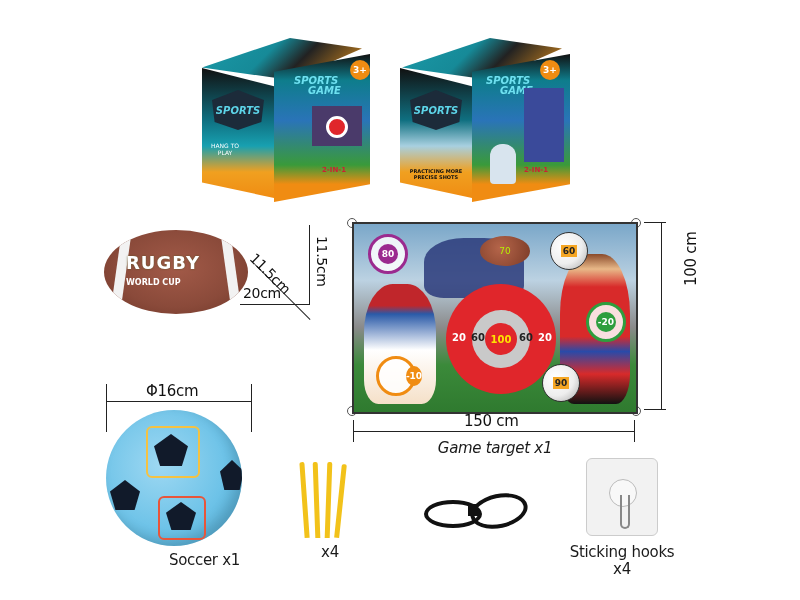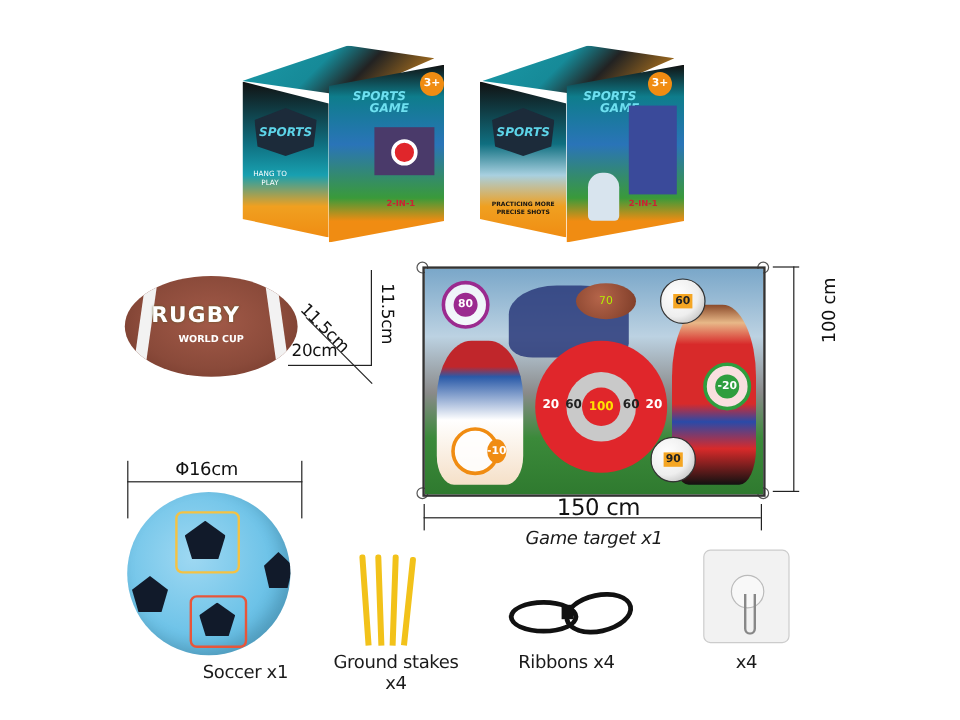--- a/index.html
+++ b/index.html
@@ -67,21 +67,21 @@
     <div class="abs" style="left:18px;top:90px;width:26px;height:40px;background:#d8e4ee;border-radius:12px 12px 4px 4px;"></div>
     <div class="abs" style="left:52px;top:112px;font-size:7px;font-weight:bold;color:#c23;">2-IN-1</div>
   </div>
   <div class="three-plus" style="left:148px;top:22px;">3+</div>
 </div>
 
 <div class="abs" style="left:104px;top:230px;width:144px;height:84px;border-radius:50%;background:radial-gradient(ellipse at 50% 45%,#a25a48 0%,#8a4a3a 60%,#6e3628 100%);overflow:hidden;">
   <div class="abs" style="left:12px;top:0;width:10px;height:84px;background:#f2f2f2;transform:skewX(-8deg);"></div>
   <div class="abs" style="left:122px;top:0;width:10px;height:84px;background:#f2f2f2;transform:skewX(8deg);"></div>
   <div class="abs" style="left:22px;top:22px;width:100px;text-align:left;font-size:18px;font-weight:bold;color:#fff;letter-spacing:1px;text-shadow:0 0 2px #552;">RUGBY</div>
-  <div class="abs" style="left:22px;top:48px;width:100px;text-align:center;font-size:8px;font-weight:bold;color:#fff;">WORLD CUP</div>
+  <div class="abs" style="left:22px;top:48px;width:100px;text-align:left;font-size:8px;font-weight:bold;color:#fff;">WORLD CUP</div>
 </div>
 
 <div class="hline" style="left:240px;top:304px;width:70px;"></div>
 <div class="vline" style="left:309px;top:225px;height:80px;"></div>
 <div class="abs" style="left:255px;top:264px;width:78px;height:1px;background:#222;transform:rotate(45deg);transform-origin:left center;"></div>
 <div class="dim" style="left:243px;top:285px;">20cm</div>
 <div class="dim" style="left:258px;top:250px;transform:rotate(45deg);transform-origin:left top;">11.5cm</div>
 <div class="dim" style="left:330px;top:236px;transform:rotate(90deg);transform-origin:left top;">11.5cm</div>
 
 <div class="lbl" style="left:96px;top:316px;width:180px;">
@@ -125,21 +125,21 @@
 </div>
 
 <div class="vline" style="left:661px;top:222px;height:188px;"></div>
 <div class="hline" style="left:644px;top:222px;width:22px;"></div>
 <div class="hline" style="left:644px;top:409px;width:22px;"></div>
 <div class="dim" style="left:682px;top:286px;transform:rotate(-90deg);transform-origin:left top;font-size:15px;">100 cm</div>
 
 <div class="hline" style="left:353px;top:431px;width:281px;"></div>
 <div class="vline" style="left:353px;top:420px;height:22px;"></div>
 <div class="vline" style="left:634px;top:420px;height:22px;"></div>
-<div class="dim" style="left:464px;top:412px;font-size:19px;">150 cm</div>
+<div class="dim" style="left:464px;top:412px;font-size:15px;">150 cm</div>
 <div class="lbl" style="left:400px;top:440px;width:190px;font-style:italic;">Game target x1</div>
 
 <div class="hline" style="left:106px;top:401px;width:146px;"></div>
 <div class="vline" style="left:106px;top:384px;height:48px;"></div>
 <div class="vline" style="left:251px;top:384px;height:48px;"></div>
 <div class="dim" style="left:146px;top:382px;font-size:15px;">Φ16cm</div>
 
 <div class="abs" style="left:106px;top:410px;width:136px;height:136px;border-radius:50%;background:radial-gradient(circle at 40% 40%,#9ed8f2 0%,#6ec3e8 55%,#4aa8d2 100%);overflow:hidden;box-shadow:inset -6px -6px 12px rgba(0,0,0,0.15);">
   <div class="abs" style="left:48px;top:24px;width:34px;height:32px;background:#111a2a;clip-path:polygon(50% 0,100% 38%,82% 100%,18% 100%,0 38%);outline:4px solid #fff;"></div>
   <div class="abs" style="left:4px;top:70px;width:30px;height:30px;background:#111a2a;clip-path:polygon(50% 0,100% 38%,82% 100%,18% 100%,0 38%);"></div>
@@ -150,32 +150,31 @@
 </div>
 <div class="lbl" style="left:110px;top:552px;width:130px;text-align:right;">Soccer x1</div>
 
 <div class="abs" style="left:296px;top:462px;width:60px;height:78px;">
   <div class="abs" style="left:6px;top:0;width:5px;height:76px;background:#f2c21a;transform:rotate(-4deg);border-radius:2px 2px 0 0;"></div>
   <div class="abs" style="left:18px;top:0;width:5px;height:76px;background:#f2c21a;transform:rotate(-2deg);border-radius:2px 2px 0 0;"></div>
   <div class="abs" style="left:30px;top:0;width:5px;height:76px;background:#f2c21a;transform:rotate(2deg);border-radius:2px 2px 0 0;"></div>
   <div class="abs" style="left:42px;top:2px;width:5px;height:74px;background:#f2c21a;transform:rotate(6deg);border-radius:2px 2px 0 0;"></div>
 </div>
 <div class="lbl" style="left:262px;top:544px;width:136px;">
-  <div>Ground stakes</div>
   <div>x4</div>
 </div>
 
 <div class="abs" style="left:424px;top:490px;width:100px;height:40px;">
   <div class="abs" style="left:0;top:10px;width:50px;height:20px;border:4px solid #111;border-radius:50%;"></div>
   <div class="abs" style="left:46px;top:4px;width:50px;height:26px;border:4px solid #111;border-radius:50%;transform:rotate(-12deg);"></div>
   <div class="abs" style="left:44px;top:14px;width:10px;height:12px;background:#111;"></div>
 </div>
 <div class="lbl" style="left:402px;top:544px;width:140px;">
-  <div>Ribbons x4</div>
 </div>
 
 <div class="abs" style="left:586px;top:458px;width:70px;height:76px;background:#f2f2f2;border:1px solid #ccc;border-radius:6px;">
   <div class="abs" style="left:22px;top:20px;width:26px;height:26px;border-radius:50%;border:1px solid #bbb;background:#f8f8f8;"></div>
   <div class="abs" style="left:33px;top:36px;width:6px;height:32px;border:2px solid #888;border-top:none;border-radius:0 0 6px 6px;"></div>
 </div>
 <div class="lbl" style="left:556px;top:544px;width:132px;">
+  <div>Sticking hooks</div>
   <div>x4</div>
 </div>
 
 </body></html>

